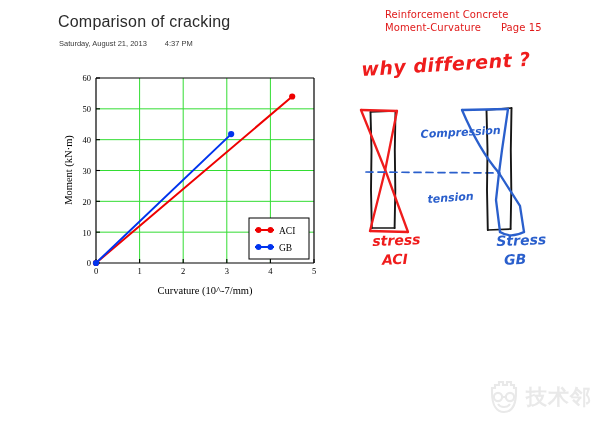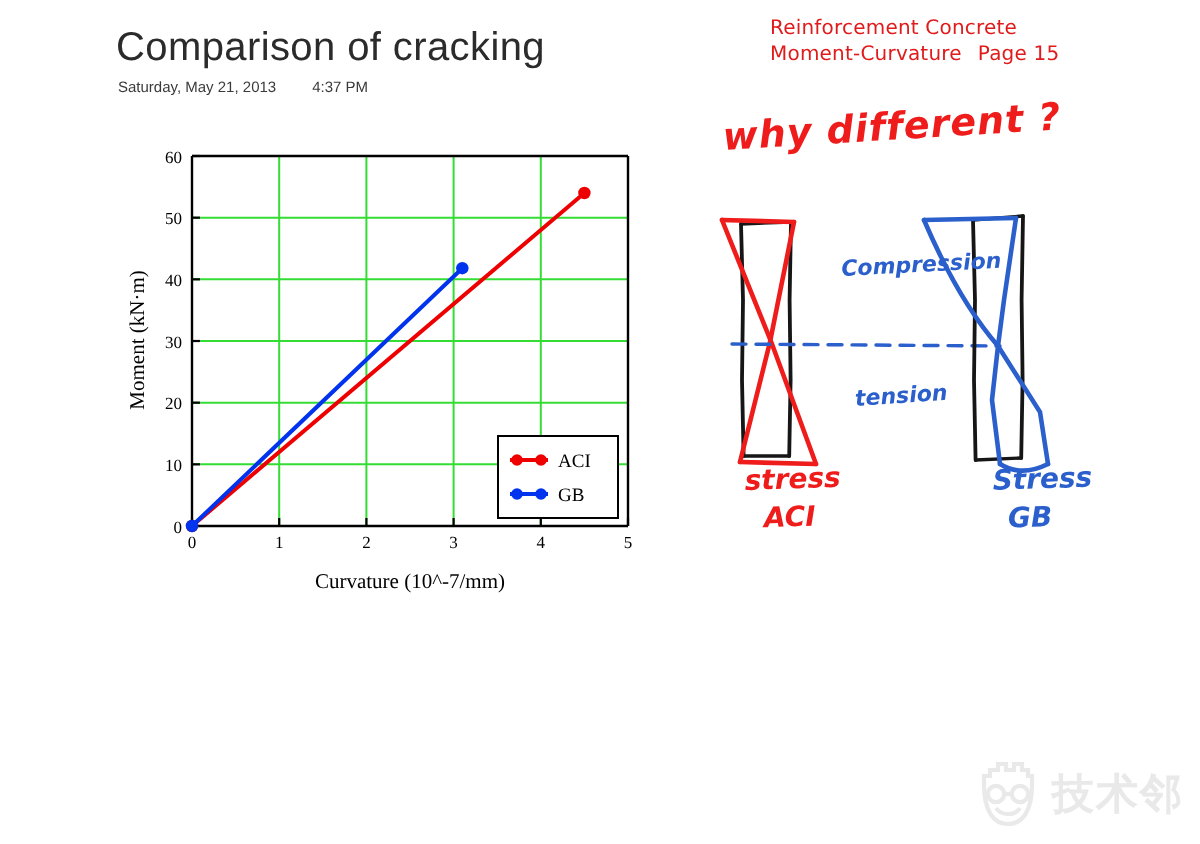--- a/index.html
+++ b/index.html
@@ -15,21 +15,21 @@
     font-family: "Liberation Sans", sans-serif;
     color: #000000;
   }
 
   
   #page-title {
     position: absolute;
     left: 58px;
     top: 13px;
     font-family: "Liberation Sans", sans-serif;
-    font-size: 20px;
+    font-size: 16px;
     font-weight: 400;
     color: #2b2b2b;
     letter-spacing: 0.2px;
     white-space: nowrap;
     text-align: center;
   }
   #page-timestamp {
     position: absolute;
     left: 59px;
     top: 39px;
@@ -71,21 +71,21 @@
   #note-header {
     left: 35px;
     top: 8px;
     font-size: 10px;
     font-style: normal;
     color: #e01b1b;
     line-height: 13px;
     letter-spacing: 0.1px;
   }
   #note-header .hdr-line2 .page-no {
-    margin-left: 8px;
+    margin-left: 20px;
   }
   #note-why {
     left: 12px;
     top: 58px;
     font-size: 19px;
     font-weight: 700;
     color: #ef1c1c;
     transform: rotate(-3.5deg);
     transform-origin: left bottom;
     letter-spacing: 0.5px;
@@ -157,21 +157,21 @@
     color: #e9e9e9;
     letter-spacing: 1px;
     line-height: 1;
   }
 </style>
 </head>
 <body>
 
 <div id="page-title">Comparison of cracking</div>
 <div id="page-timestamp">
-  <span>Saturday, May 21, 2013</span><span class="ts-time">4:37 PM</span>
+  <span>Saturday, August 21, 2013</span><span class="ts-time">4:37 PM</span>
 </div>
 
 <div id="chart-block">
   <svg id="chart-svg" width="290" height="235" viewBox="0 0 290 235">
 
     <rect id="plot-bg" x="36" y="8" width="218" height="185" fill="#ffffff"></rect>
 
     <g id="grid-h">
         <line x1="36" y1="162.16666666666666" x2="254" y2="162.16666666666666" stroke="#33dd33" stroke-width="1"></line>
         <line x1="36" y1="131.33333333333334" x2="254" y2="131.33333333333334" stroke="#33dd33" stroke-width="1"></line>

